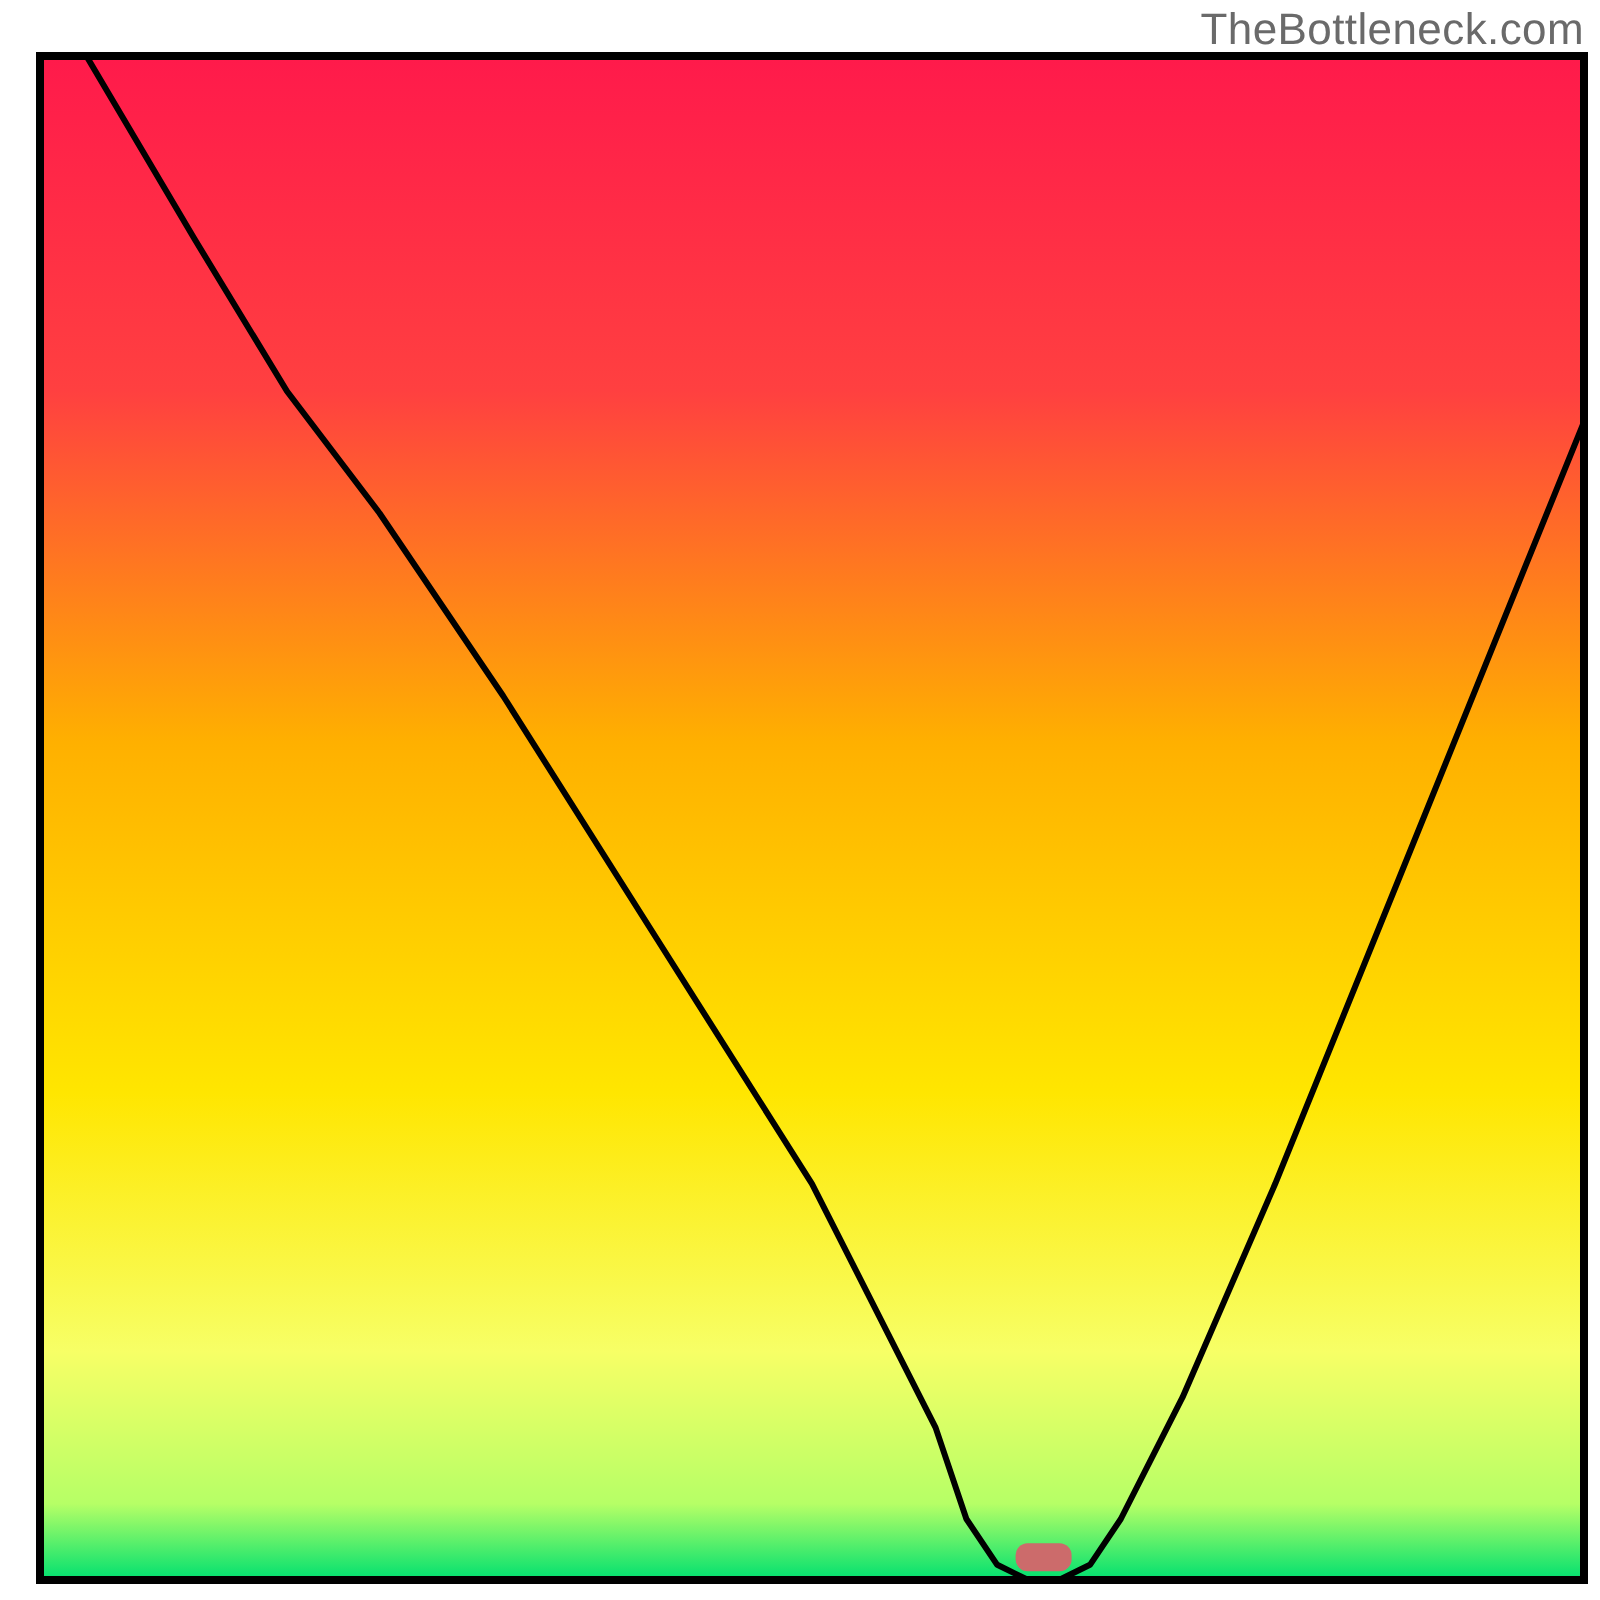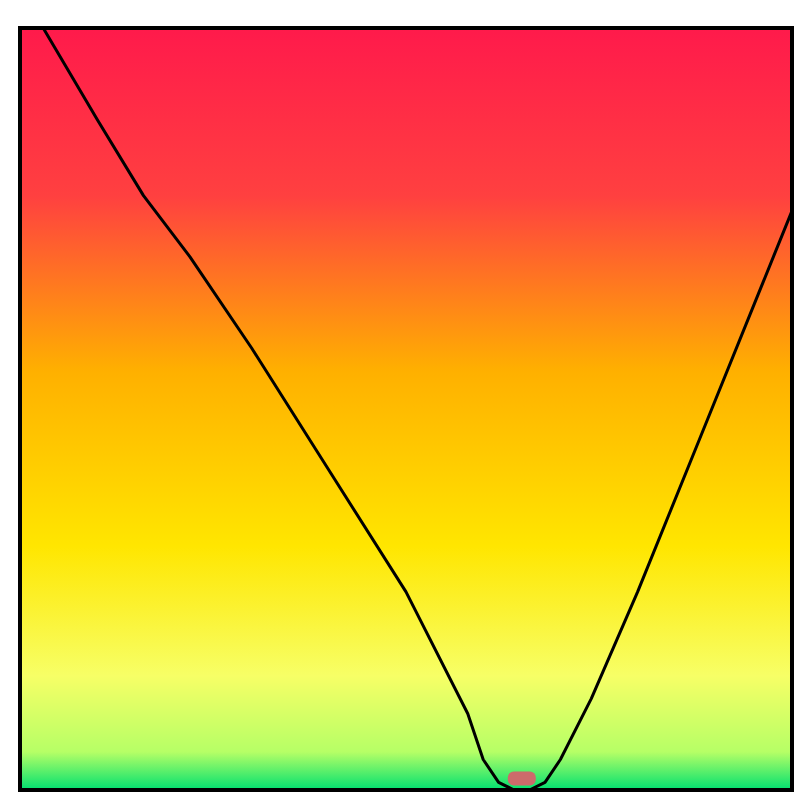--- a/index.html
+++ b/index.html
@@ -28,20 +28,21 @@
   svg {
     position: absolute;
     inset: 0;
   }
 </style>
 </head>
 <body>
 
 <div class="chart-wrap">
 
+  <div class="watermark">TheBottleneck.com</div>
 
   <svg viewBox="0 0 800 800" preserveAspectRatio="none">
     <defs>
       <linearGradient id="bg-grad" x1="0" y1="0" x2="0" y2="1">
           <stop offset="0%" stop-color="#ff1a4b"></stop>
           <stop offset="22%" stop-color="#ff4040"></stop>
           <stop offset="45%" stop-color="#ffb000"></stop>
           <stop offset="68%" stop-color="#ffe600"></stop>
           <stop offset="85%" stop-color="#f7ff66"></stop>
           <stop offset="95%" stop-color="#b6ff66"></stop>

